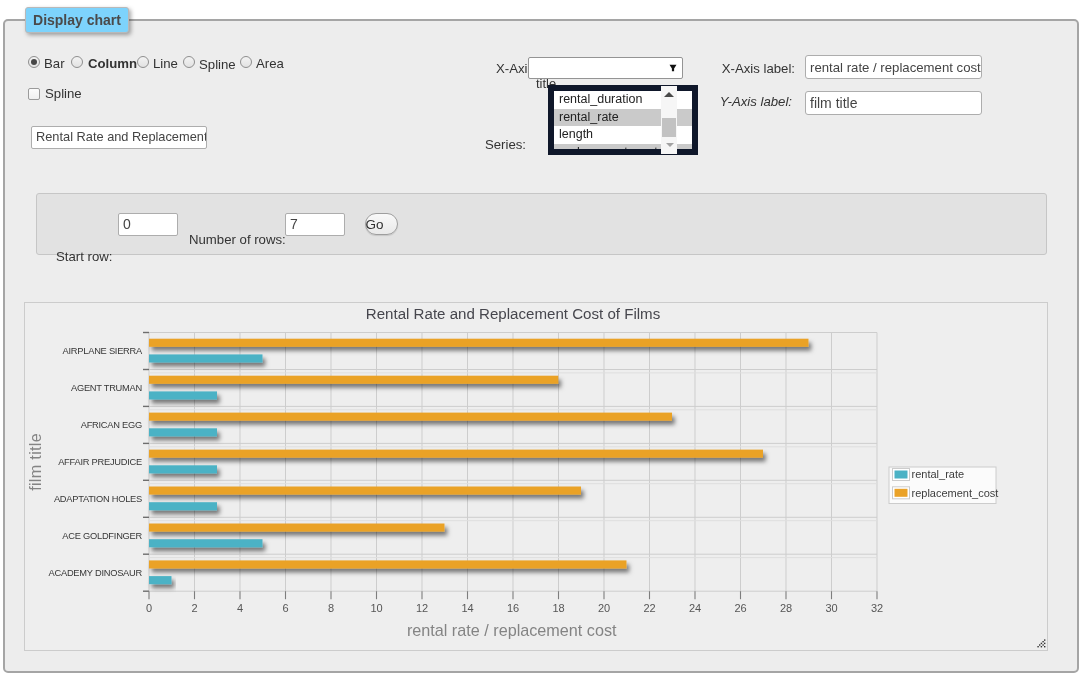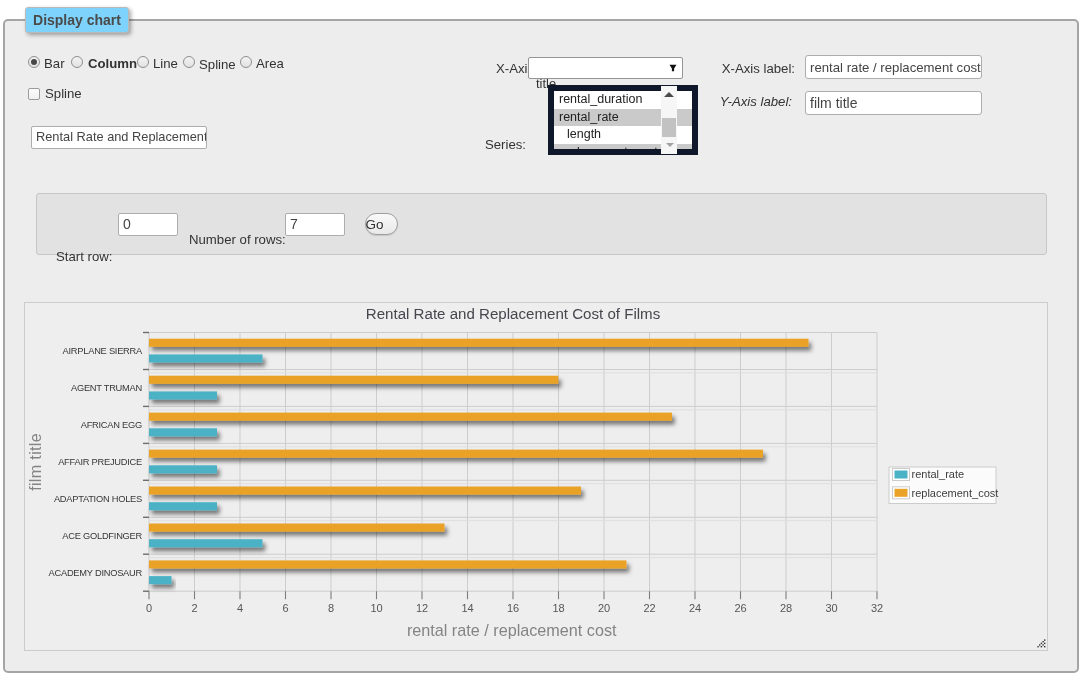--- a/index.html
+++ b/index.html
@@ -32,21 +32,21 @@
 
 <div class="lbl" style="left:496px; top:61px; width:40px; text-align:right;">X-Axis:</div>
 <div class="abs" style="left:528px; top:57px; width:155px; height:22px; background:#fff; border:1px solid #949494; border-radius:2px; font-size:13px; color:#333; padding:18px 0 0 7px;">title</div>
 <svg class="abs" style="left:669px; top:64px;" width="9" height="8" viewBox="0 0 9 8">
     <path d="M0.5 0.8 L7.5 0.8 L5.1 4.4 L5.1 7.2 L2.9 7.2 L2.9 4.4 Z" fill="#111"></path>
   </svg>
 
 <div class="abs" style="left:528px; top:85px; width:150px; height:70px; background:#fff; border:6px solid #0f172a; font-size:12.5px; color:#222; overflow:hidden;margin-left:20px;">
   <div style="height:17.5px; padding-left:5px; line-height:17px;">rental_duration</div>
   <div style="height:17.5px; padding-left:5px; line-height:17px; background:#cacaca;">rental_rate</div>
-  <div style="height:17.5px; padding-left:13px; line-height:17px;">length</div>
+  <div style="height:17.5px; padding-left:5px; line-height:17px;">length</div>
   <div style="height:17.5px; padding-left:5px; line-height:17px; background:#cacaca;">replacement_cost</div>
 </div>
 <div class="abs" style="left:661px; top:86px; width:16px; height:68px; background:#f6f6f6;">
   <div style="position:absolute; left:3px; top:6px; width:0; height:0; border-left:5px solid transparent; border-right:5px solid transparent; border-bottom:5.5px solid #4a4a4a;"></div>
   <div style="position:absolute; left:1px; top:31.5px; width:13.5px; height:19.5px; background:#c2c2c2;"></div>
   <div style="position:absolute; left:4.5px; top:57px; width:0; height:0; border-left:4px solid transparent; border-right:4px solid transparent; border-top:4.5px solid #a2a2a2;"></div>
 </div>
 <div class="lbl" style="left:466px; top:137px; width:60px; text-align:right;">Series:</div>
 
 <div class="lbl" style="left:700px; top:61px; width:95px; text-align:right;">X-Axis label:</div>

